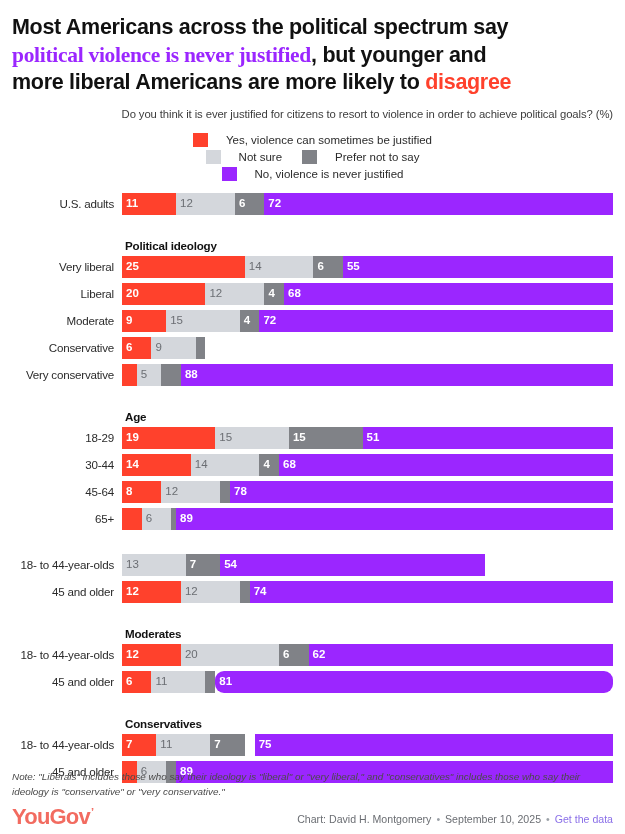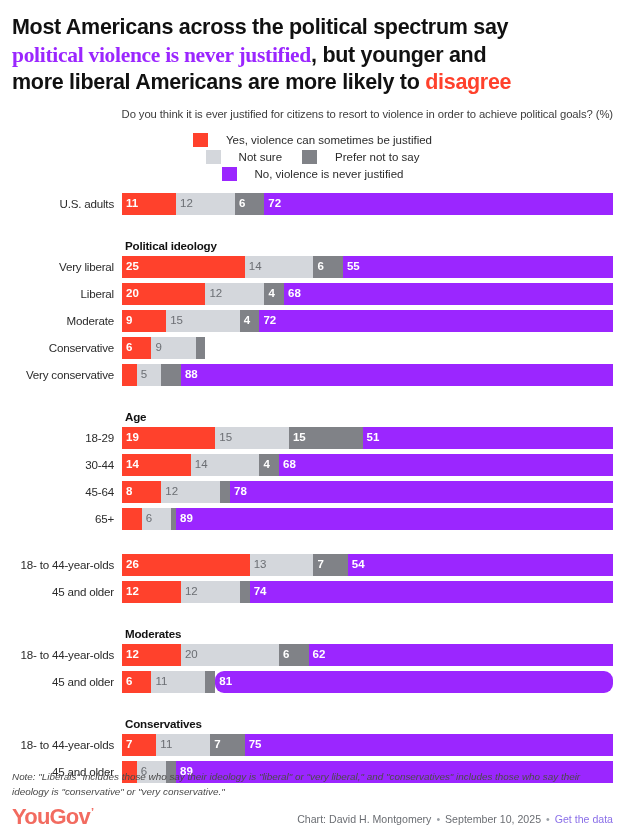--- a/index.html
+++ b/index.html
@@ -349,23 +349,20 @@
               <span>89</span>
             </div>
           </div>
         </div>
       </div>
       <div class="group-gap"></div>
       <div class="group">
         <div class="row">
           <div class="row-label">18- to 44-year-olds</div>
           <div class="bar">
-            <div class="seg s-yes" style="width: 26%;">
-              <span>26</span>
-            </div>
             <div class="seg s-ns" style="width: 13%;">
               <span>13</span>
             </div>
             <div class="seg s-pn" style="width: 7%;">
               <span>7</span>
             </div>
             <div class="seg s-no" style="width: 54%;">
               <span>54</span>
             </div>
           </div>
@@ -430,21 +427,21 @@
           <div class="bar">
             <div class="seg s-yes" style="width: 7%;">
               <span>7</span>
             </div>
             <div class="seg s-ns" style="width: 11%;">
               <span>11</span>
             </div>
             <div class="seg s-pn" style="width: 7%;">
               <span>7</span>
             </div>
-            <div class="seg s-no" style="width: 75%;">
+            <div class="seg s-no" style="width: 75%; margin-left: 10px;">
               <span>75</span>
             </div>
           </div>
         </div>
         <div class="row">
           <div class="row-label">45 and older</div>
           <div class="bar">
             <div class="seg s-yes" style="width: 3%;"></div>
             <div class="seg s-ns" style="width: 6%;">
               <span>6</span>

